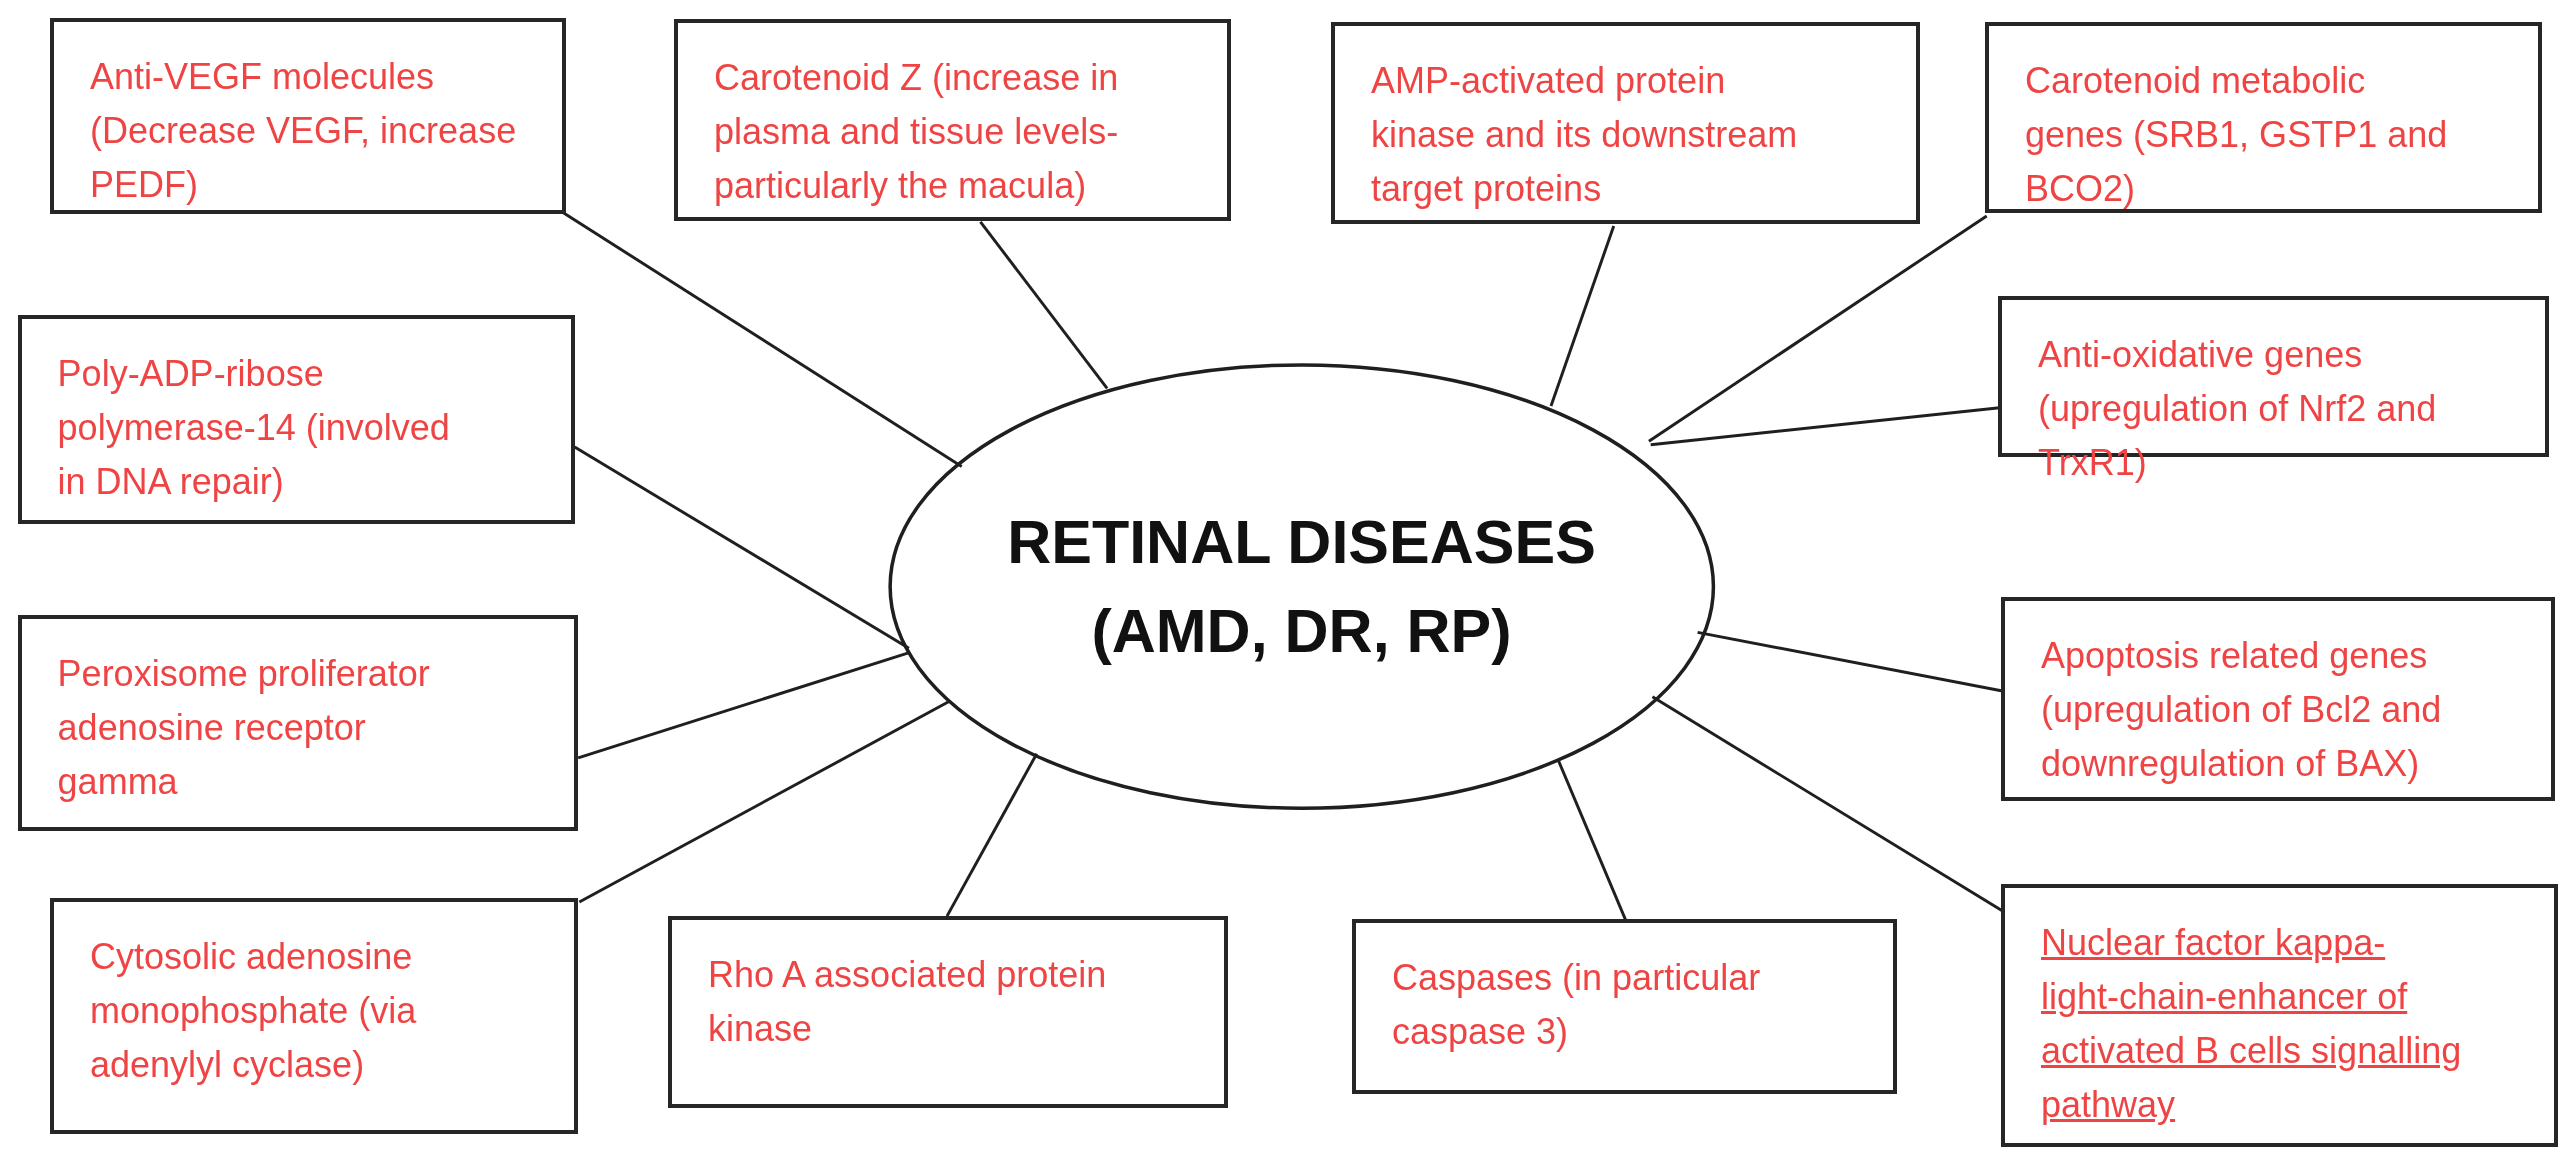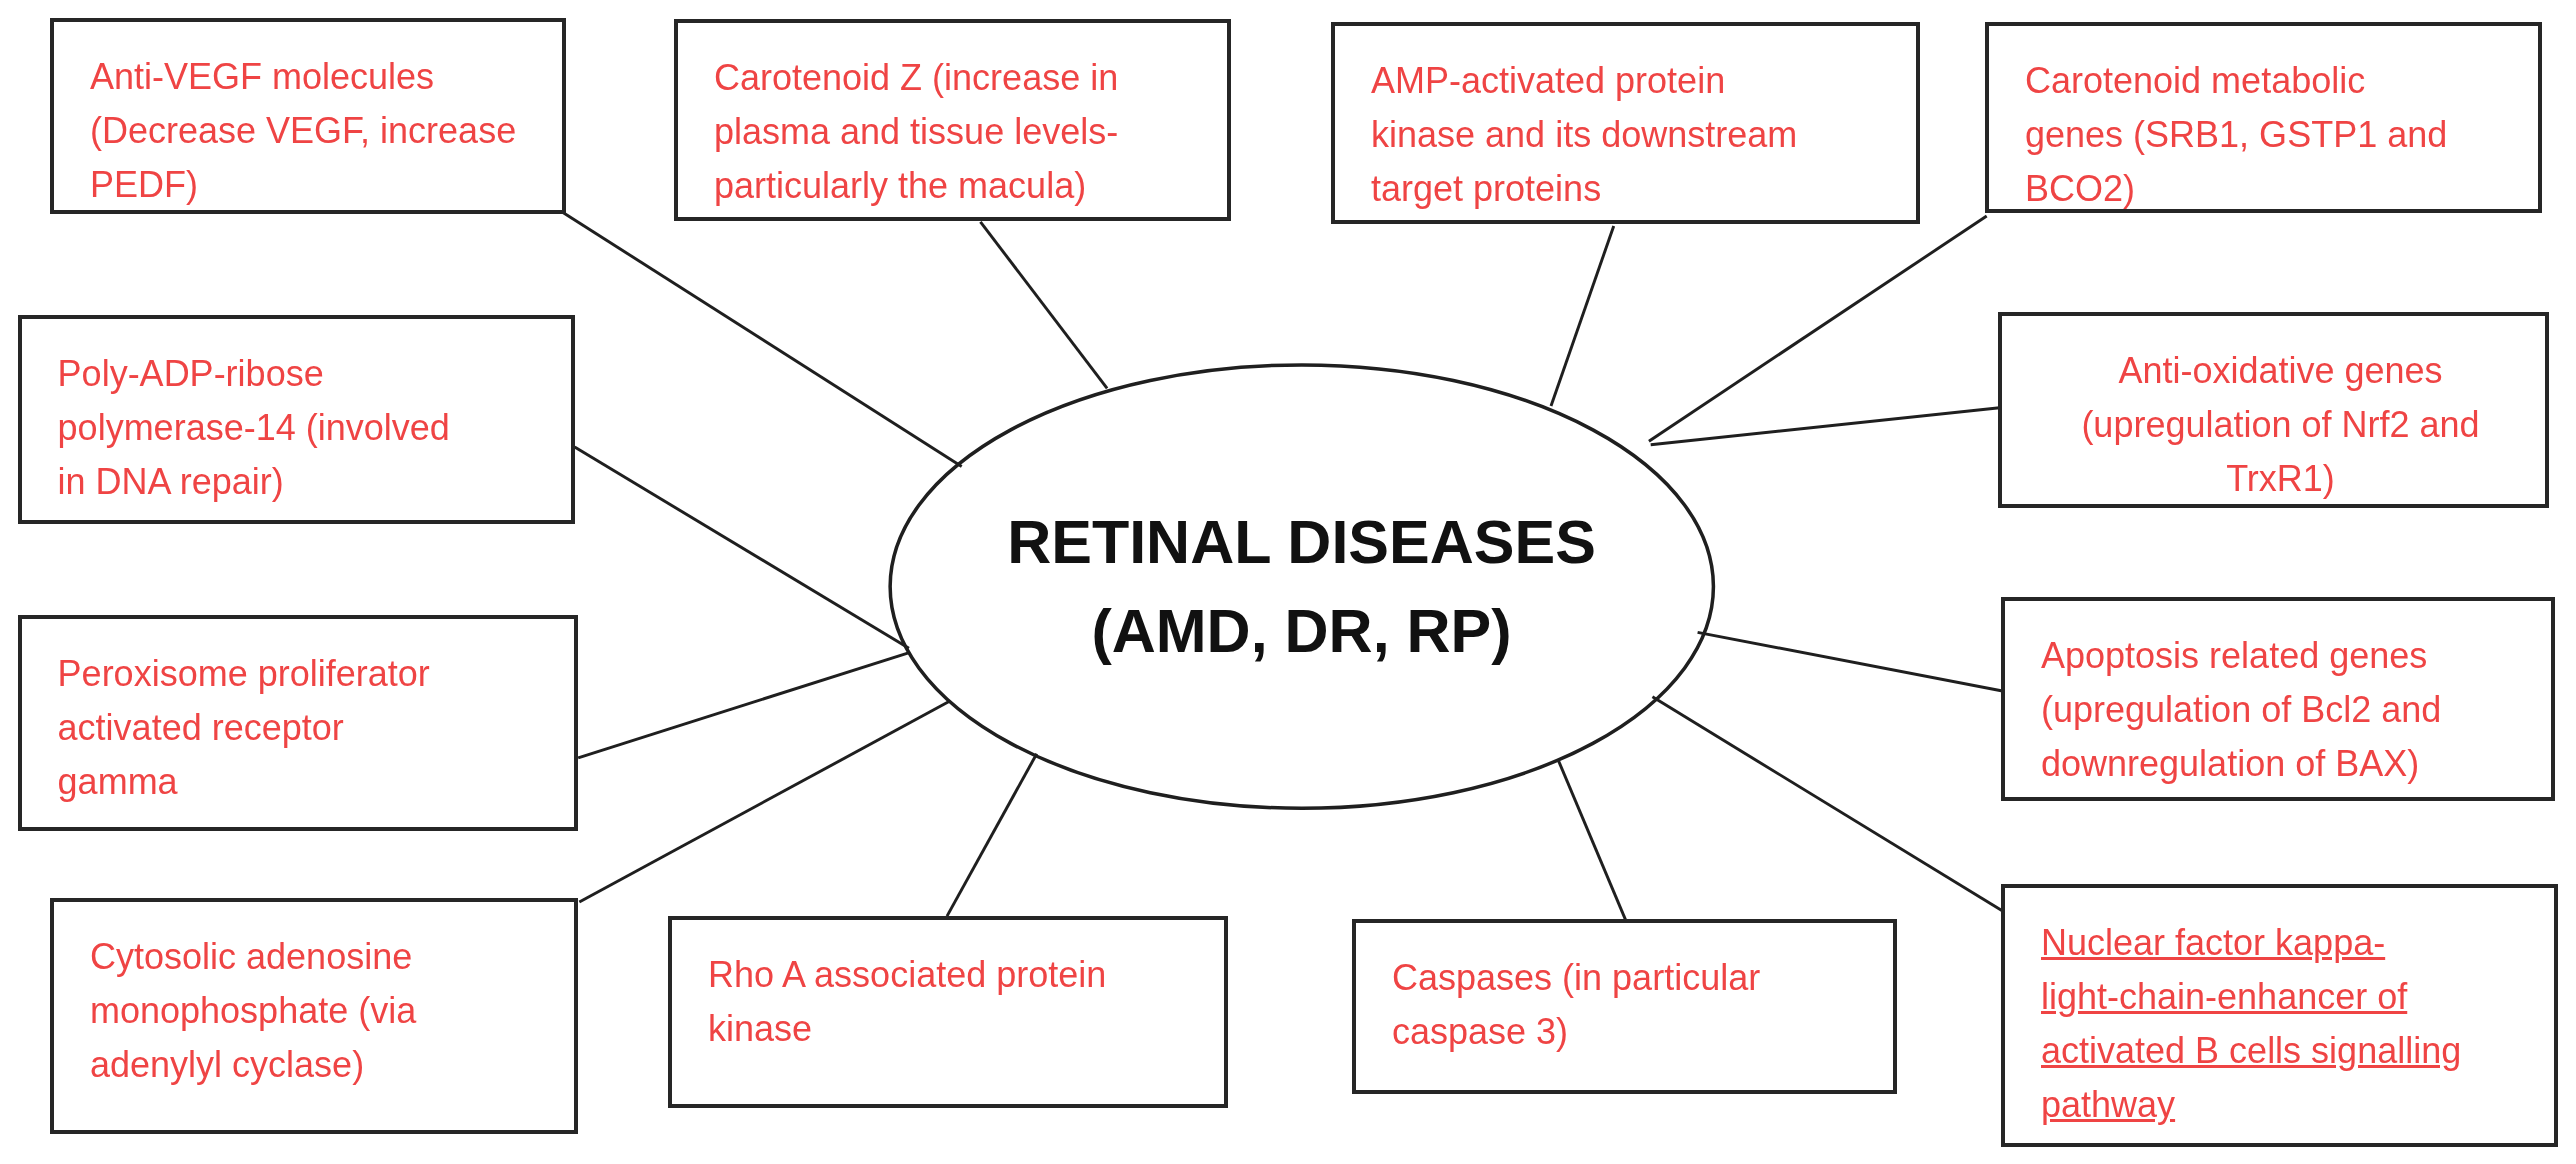--- a/index.html
+++ b/index.html
@@ -90,21 +90,21 @@
   <div class="node" style="left:1331px; top:22px;   width:589px; height:202px;">
       <span>AMP-activated protein</span>
       <span>kinase and its downstream</span>
       <span>target proteins</span>
     </div>
   <div class="node" style="left:1985px; top:22px;   width:557px;  height:191px;">
       <span>Carotenoid metabolic</span>
       <span>genes (SRB1, GSTP1 and</span>
       <span>BCO2)</span>
     </div>
-  <div class="node" style="left:1998px; top:312px;  width:551px;  height:196px;text-align:center;">
+  <div class="node" style="left:1998px; top:296px;  width:551px;  height:161px;">
       <span>Anti-oxidative genes</span>
       <span>(upregulation of Nrf2 and</span>
       <span>TrxR1)</span>
     </div>
   <div class="node" style="left:2001px; top:597px; width:554px;  height:204px;">
       <span>Apoptosis related genes</span>
       <span>(upregulation of Bcl2 and</span>
       <span>downregulation of BAX)</span>
     </div>
   <div class="node" style="left:2001px; top:884px; width:557px;  height:263px;text-decoration:underline;">
@@ -121,21 +121,21 @@
       <span>Rho A associated protein</span>
       <span>kinase</span>
     </div>
   <div class="node" style="left:50px;   top:898px; width:528px;  height:236px;">
       <span>Cytosolic adenosine</span>
       <span>monophosphate (via</span>
       <span>adenylyl cyclase)</span>
     </div>
   <div class="node" style="left:17.6px;   top:615px; width:560px;  height:216px;">
       <span>Peroxisome proliferator</span>
-      <span>activated receptor</span>
+      <span>adenosine receptor</span>
       <span>gamma</span>
     </div>
   <div class="node" style="left:17.6px;   top:315px;  width:557px;  height:209px;">
       <span>Poly-ADP-ribose</span>
       <span>polymerase-14 (involved</span>
       <span>in DNA repair)</span>
     </div>
 
   <div class="center-label">
     <span>RETINAL DISEASES</span>

